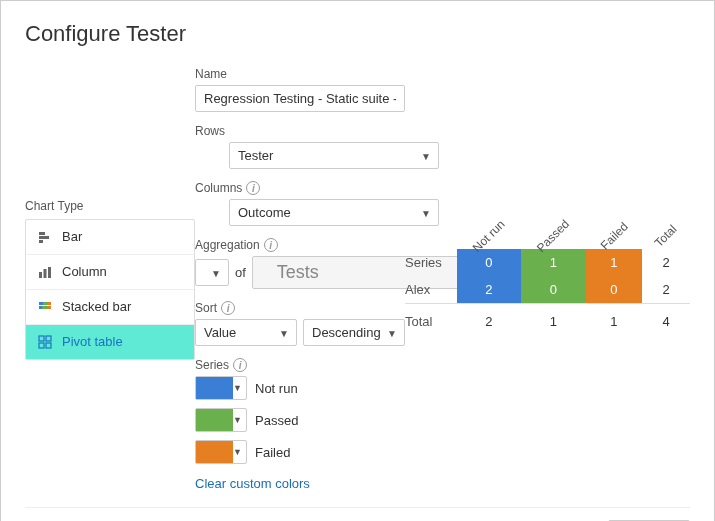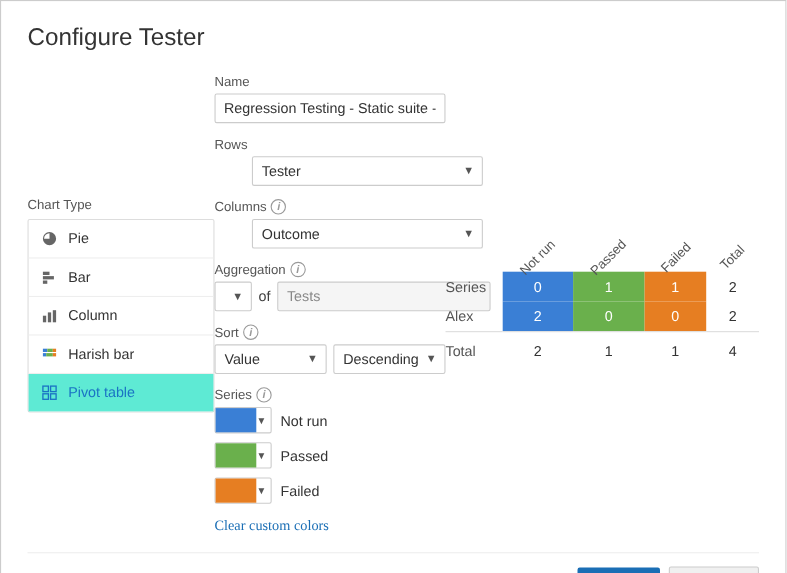--- a/index.html
+++ b/index.html
@@ -154,24 +154,24 @@
       background: #fff;
       appearance: none;
       cursor: pointer;
     }
     .agg-of {
       color: #404040;
       font-size: 13px;
     }
     .agg-text {
       flex: 1;
-      padding: 5px 8px;
-      border: 1px solid #ccc;
-      border-radius: 2px;
-      font-size: 13px;
+      padding: 5px 24px;
+      border: 1px solid #ccc;
+      border-radius: 2px;
+      font-size: 18px;
       color: #888;
       background: #f5f5f5;
     }
     .sort-row {
       display: flex;
       align-items: center;
       gap: 6px;
     }
     .sort-select-wrapper {
       position: relative;
@@ -219,21 +219,20 @@
       font-size: 13px;
       color: #333;
     }
     .clear-link {
       color: #1a6eb5;
       font-size: 13px;
       cursor: pointer;
       text-decoration: none;
       margin-top: 4px;
       display: inline-block;
-      font-family: Liberation Serif, serif;
     }
     
     .panel-right {
       flex: 1;
       display: flex;
       align-items: flex-start;
       justify-content: center;
       padding-top: 0;
     }
     .pivot-table-wrapper {
@@ -331,28 +330,20 @@
 
 <div class="dialog">
   <div class="dialog-title">Configure Tester</div>
 
   <div class="dialog-body">
 
     <div class="panel-left">
       <div class="section-label">Chart Type</div>
       <div class="chart-type-list">
 
-        <div class="chart-type-item">
-          <span class="chart-icon">
-            <svg width="16" height="16" viewBox="0 0 16 16">
-              <path d="M8 2a6 6 0 1 0 6 6 6 6 0 0 0-6-6zm0 1v5H3.05A5 5 0 0 1 8 3z" fill="#666"></path>
-            </svg>
-          </span>
-          <span>Pie</span>
-        </div>
 
         <div class="chart-type-item">
           <span class="chart-icon">
             <svg width="16" height="16" viewBox="0 0 16 16">
               <rect x="2" y="3" width="6" height="3" fill="#666"></rect>
               <rect x="2" y="7" width="10" height="3" fill="#666"></rect>
               <rect x="2" y="11" width="4" height="3" fill="#666"></rect>
             </svg>
           </span>
           <span>Bar</span>
@@ -373,21 +364,21 @@
           <span class="chart-icon">
             <svg width="16" height="16" viewBox="0 0 16 16">
               <rect x="2" y="3" width="4" height="3" fill="#3a7fd5"></rect>
               <rect x="6" y="3" width="5" height="3" fill="#6ab04c"></rect>
               <rect x="11" y="3" width="3" height="3" fill="#e67e22"></rect>
               <rect x="2" y="7" width="3" height="3" fill="#3a7fd5"></rect>
               <rect x="5" y="7" width="6" height="3" fill="#6ab04c"></rect>
               <rect x="11" y="7" width="3" height="3" fill="#e67e22"></rect>
             </svg>
           </span>
-          <span>Harish bar</span>
+          <span>Stacked bar</span>
         </div>
 
         <div class="chart-type-item active">
           <span class="chart-icon">
             <svg width="16" height="16" viewBox="0 0 16 16">
               <rect x="2" y="2" width="5" height="5" fill="none" stroke="#1a73c4" stroke-width="1.2"></rect>
               <rect x="9" y="2" width="5" height="5" fill="none" stroke="#1a73c4" stroke-width="1.2"></rect>
               <rect x="2" y="9" width="5" height="5" fill="none" stroke="#1a73c4" stroke-width="1.2"></rect>
               <rect x="9" y="9" width="5" height="5" fill="none" stroke="#1a73c4" stroke-width="1.2"></rect>
             </svg>

